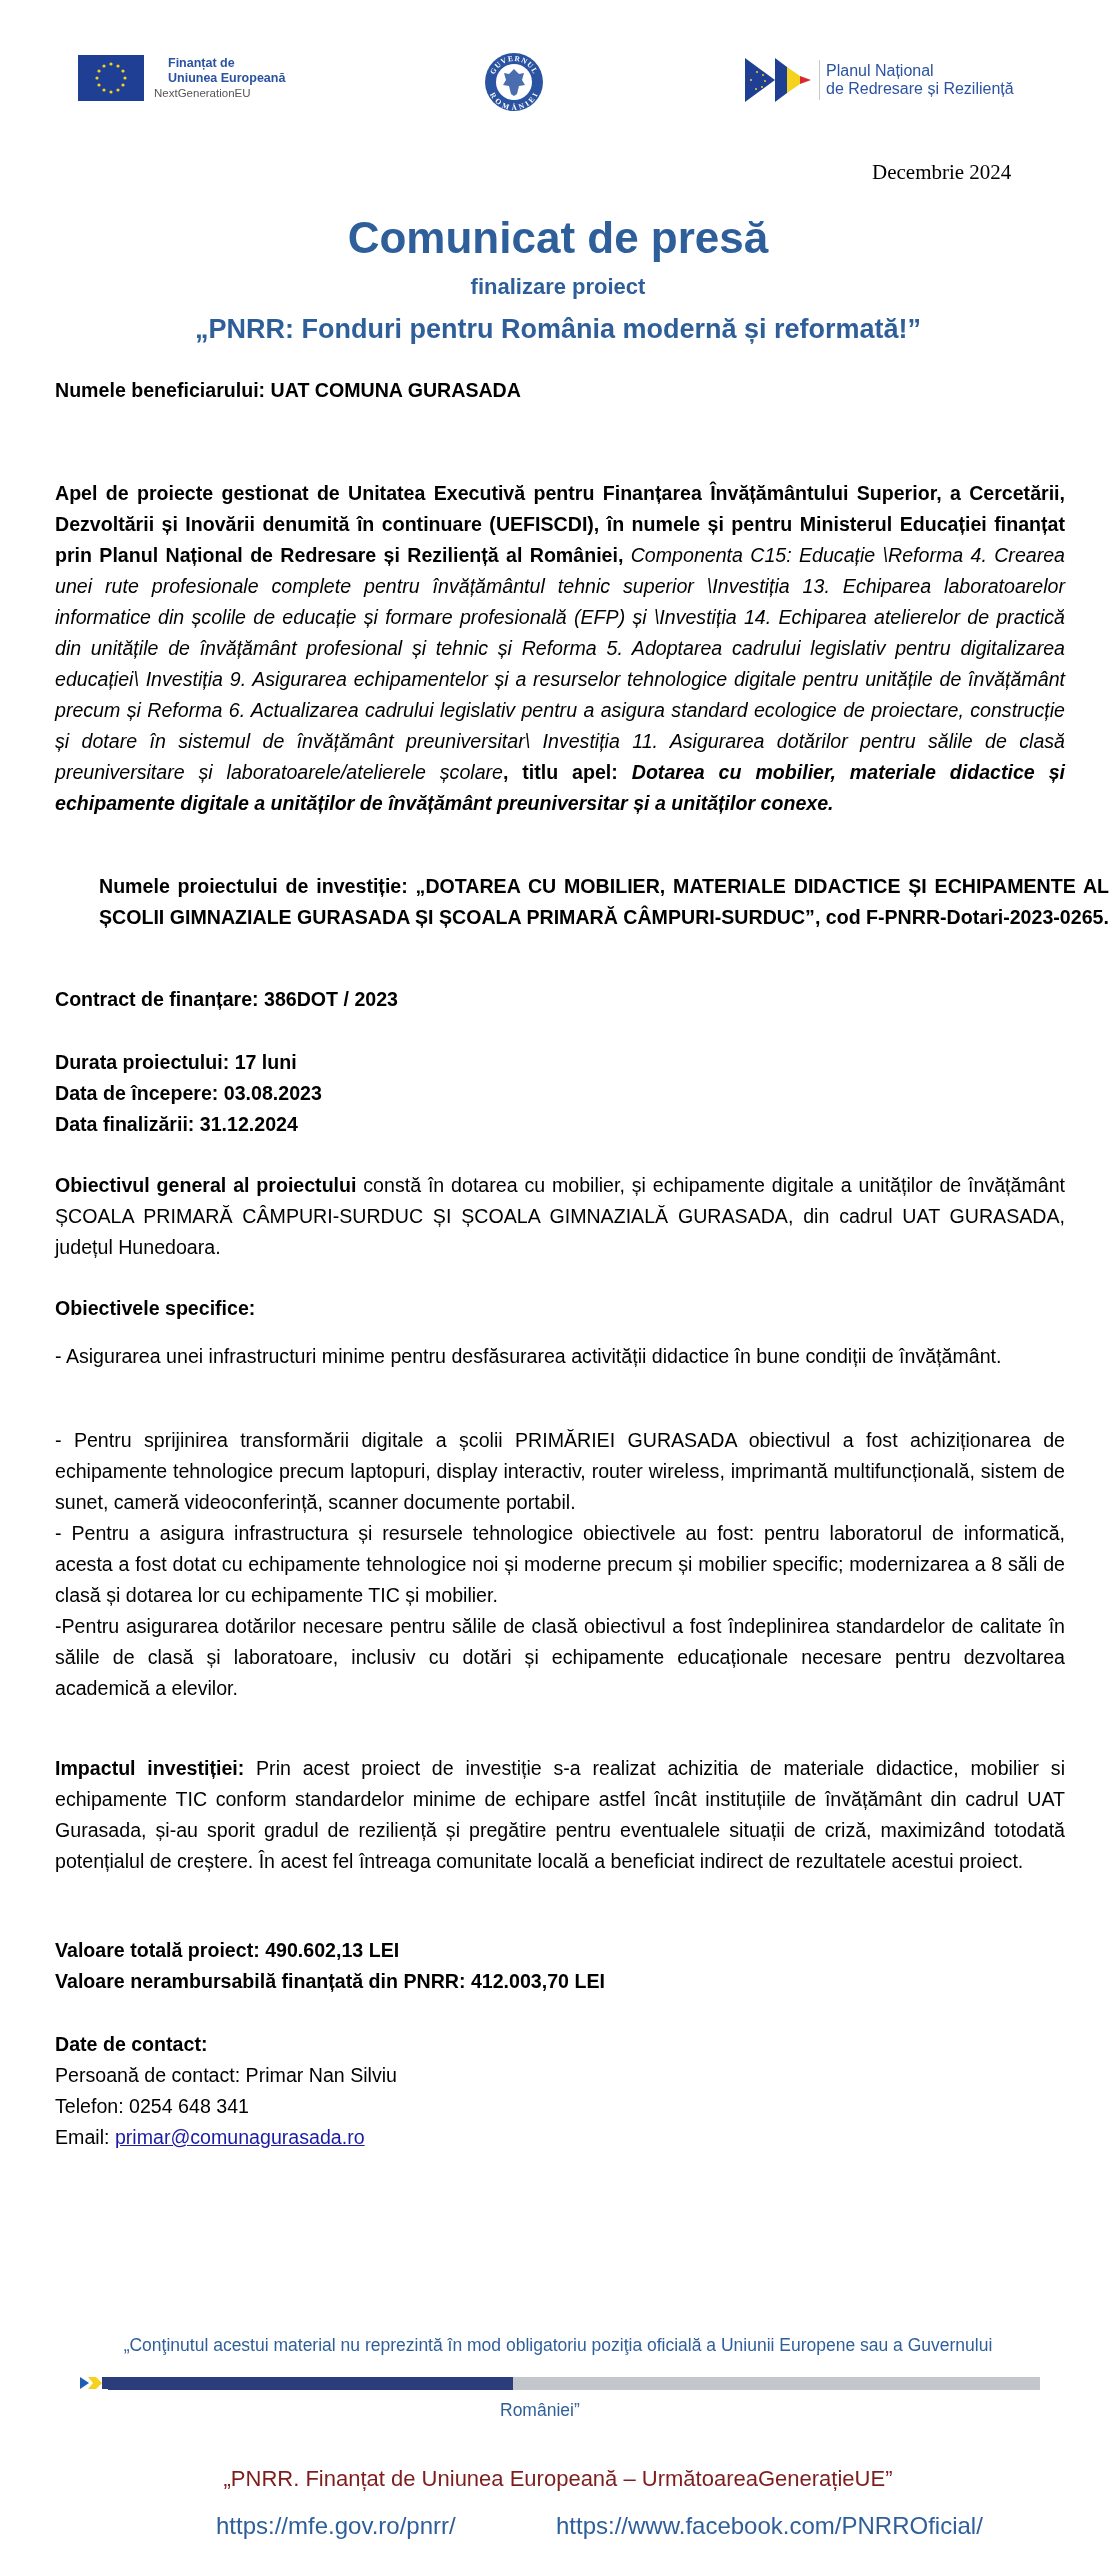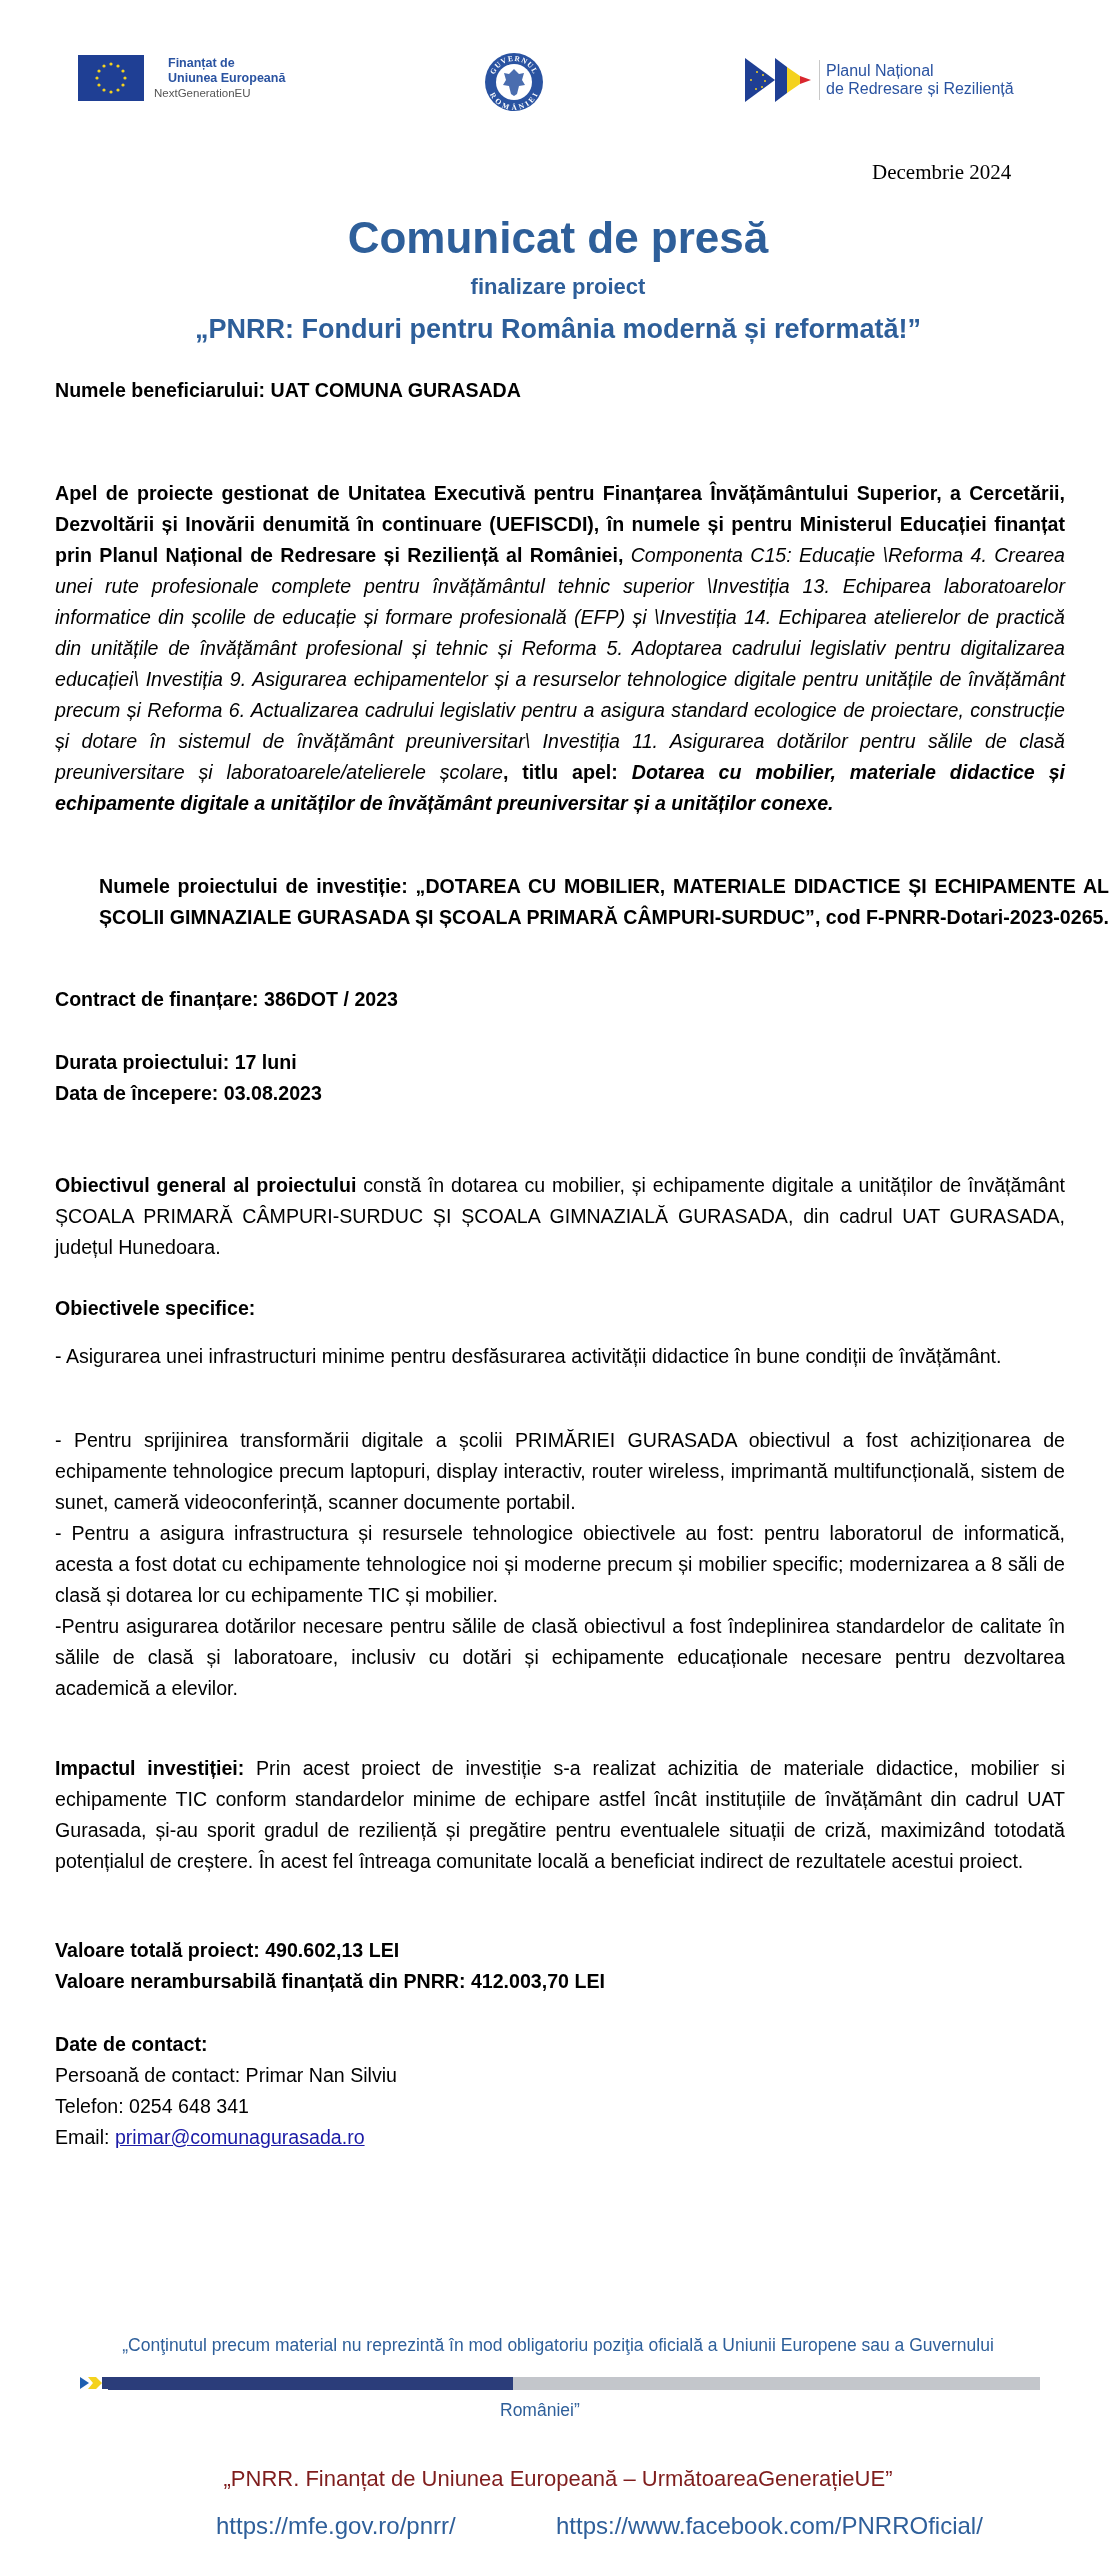--- a/index.html
+++ b/index.html
@@ -144,20 +144,21 @@
   </p>
 </div>
 
 <div class="doc project b">Numele proiectului de investiție: „DOTAREA CU MOBILIER, MATERIALE DIDACTICE ȘI ECHIPAMENTE AL ȘCOLII GIMNAZIALE GURASADA ȘI ȘCOALA PRIMARĂ CÂMPURI-SURDUC”, cod F-PNRR-Dotari-2023-0265.</div>
 
 <div class="doc contract b">Contract de finanțare: 386DOT / 2023</div>
 
 <div class="doc duration b">
   <p>Durata proiectului: 17 luni</p>
   <p>Data de începere: 03.08.2023</p>
+  <p>Data finalizării: 31.12.2024</p>
 </div>
 
 <div class="doc general">
   <p><span class="b">Obiectivul general al proiectului</span><span> constă în dotarea cu mobilier, și echipamente digitale a unităților de învățământ ȘCOALA PRIMARĂ CÂMPURI-SURDUC ȘI ȘCOALA GIMNAZIALĂ GURASADA, din cadrul UAT GURASADA, județul Hunedoara.</span></p>
 </div>
 
 <div class="doc specific-title b">Obiectivele specifice:</div>
 
 <div class="doc spec1">-  Asigurarea unei infrastructuri minime pentru desfăsurarea activității didactice în bune condiții de învățământ.</div>
 <div class="doc spec2">
@@ -175,21 +176,21 @@
   <p>Valoare nerambursabilă finanțată din PNRR: 412.003,70 LEI</p>
 </div>
 
 <div class="doc contact">
   <p class="b">Date de contact:</p>
   <p>Persoană de contact: Primar Nan Silviu</p>
   <p>Telefon: 0254 648 341</p>
   <p><span>Email: </span><a class="link">primar@comunagurasada.ro</a></p>
 </div>
 
-<div class="disclaimer disc1">„Conţinutul precum material nu reprezintă în mod obligatoriu poziţia oficială a Uniunii Europene sau a Guvernului</div>
+<div class="disclaimer disc1">„Conţinutul acestui material nu reprezintă în mod obligatoriu poziţia oficială a Uniunii Europene sau a Guvernului</div>
 <div class="footer-bar">
   <div class="bar-arrows">
     <svg width="28" height="14" viewBox="0 0 28 14">
       <polygon points="0,1 0,13 9,7" fill="#1f5fb0"></polygon>
       <polygon points="8,1 16,1 22,7 16,13 8,13 13,7" fill="#f4d21e"></polygon>
       <rect x="22" y="1" width="6" height="12" fill="#2b3d7a"></rect>
     </svg>
   </div>
   <div class="bar-dark"></div>
   <div class="bar-grey"></div>

